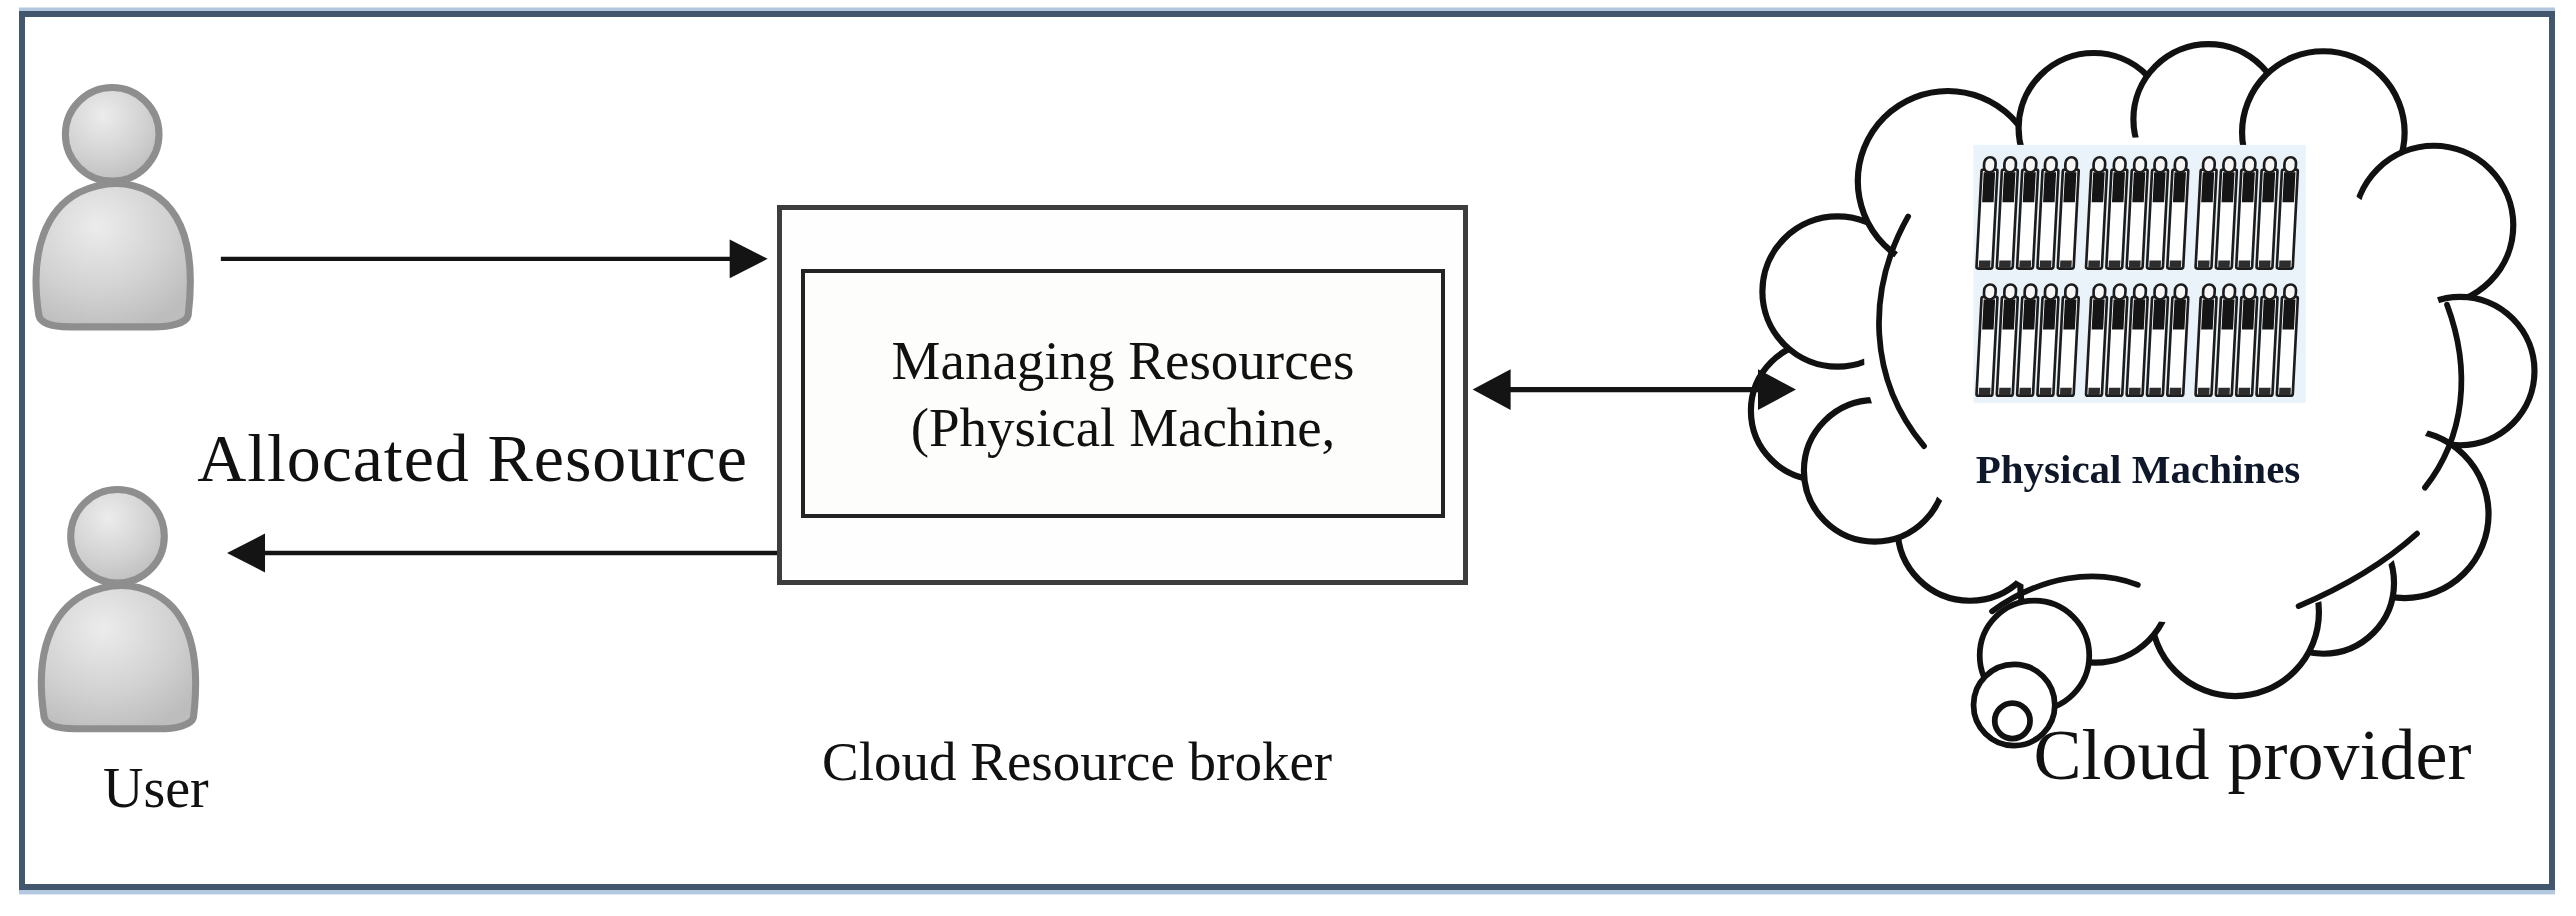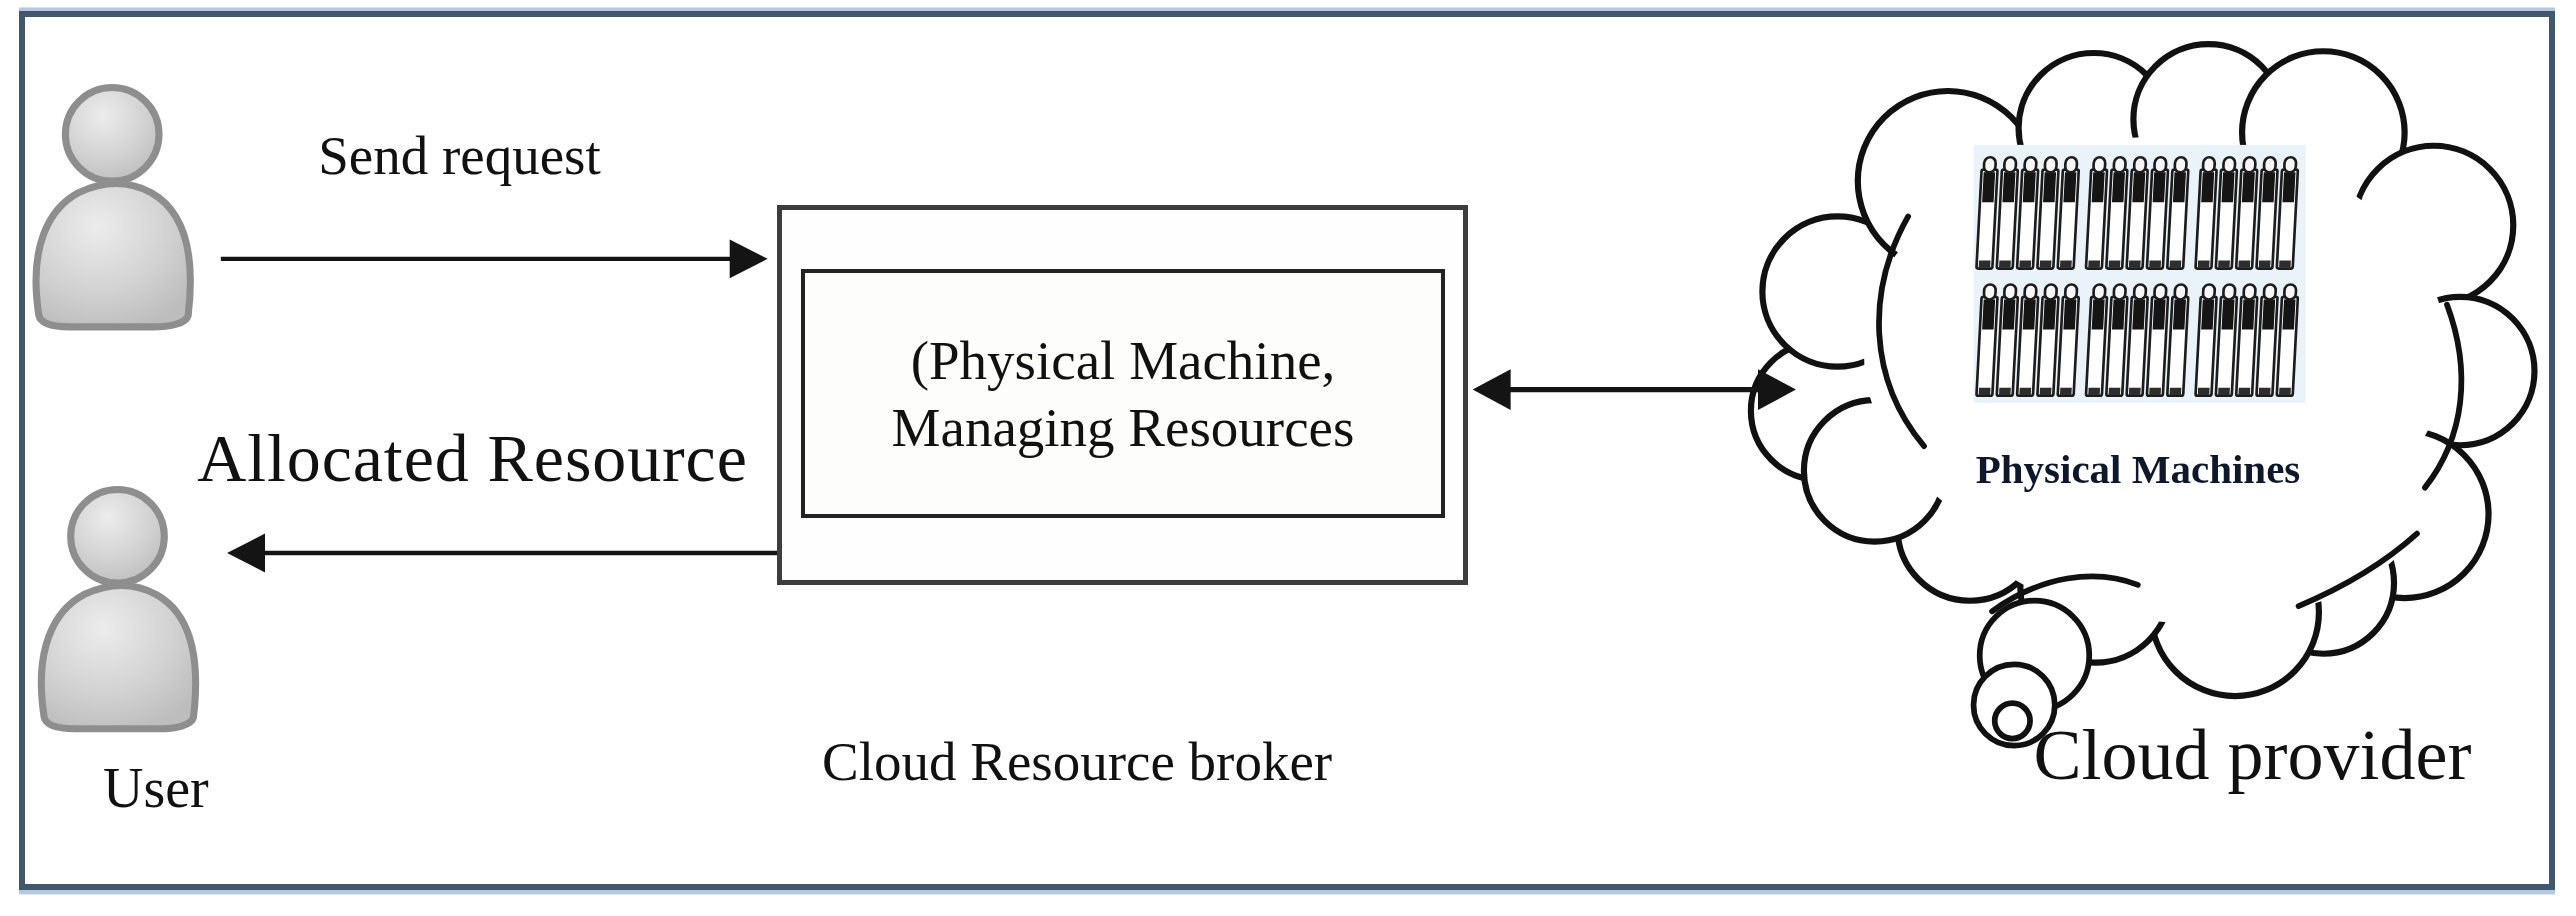--- a/index.html
+++ b/index.html
@@ -135,25 +135,24 @@
 
     <g stroke="#141414" fill="#141414">
       <line x1="1705" y1="441" x2="1995" y2="441" stroke-width="6"></line>
       <polygon points="1710,418 1667,441 1710,464" stroke="none"></polygon>
       <polygon points="1990,418 2033,441 1990,464" stroke="none"></polygon>
     </g>
   </svg>
 
   <div class="broker-outer"></div>
   <div class="broker-inner">
+    <div>Managing Resources</div>
     <div>(Physical Machine,</div>
-    <div>Managing Resources</div>
   </div>
 
-  <div class="label lbl-send">Send request</div>
   <div class="label lbl-alloc">Allocated Resource</div>
   <div class="label lbl-user">User</div>
   <div class="label lbl-broker">Cloud Resource broker</div>
   <div class="label lbl-provider">Cloud provider</div>
   <div class="label lbl-pm">Physical Machines</div>
 
 </div>
 
 
 </body></html>

